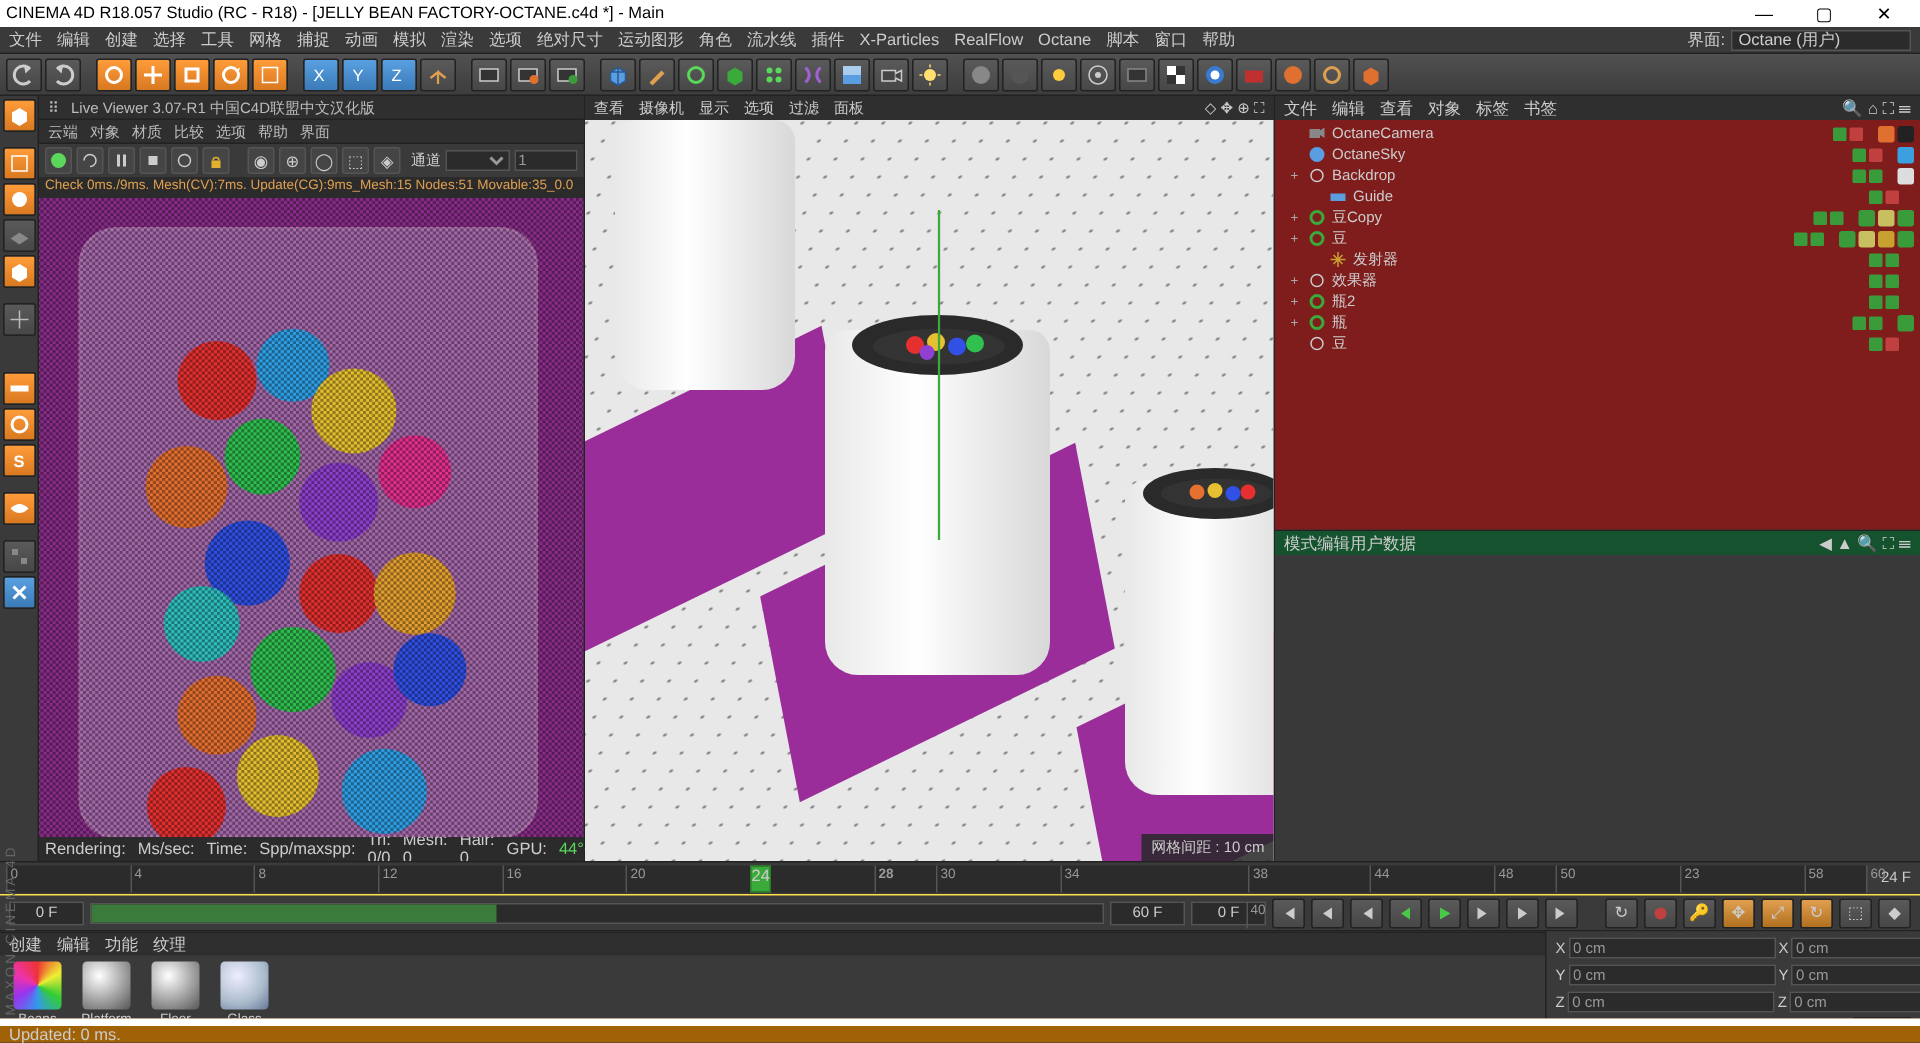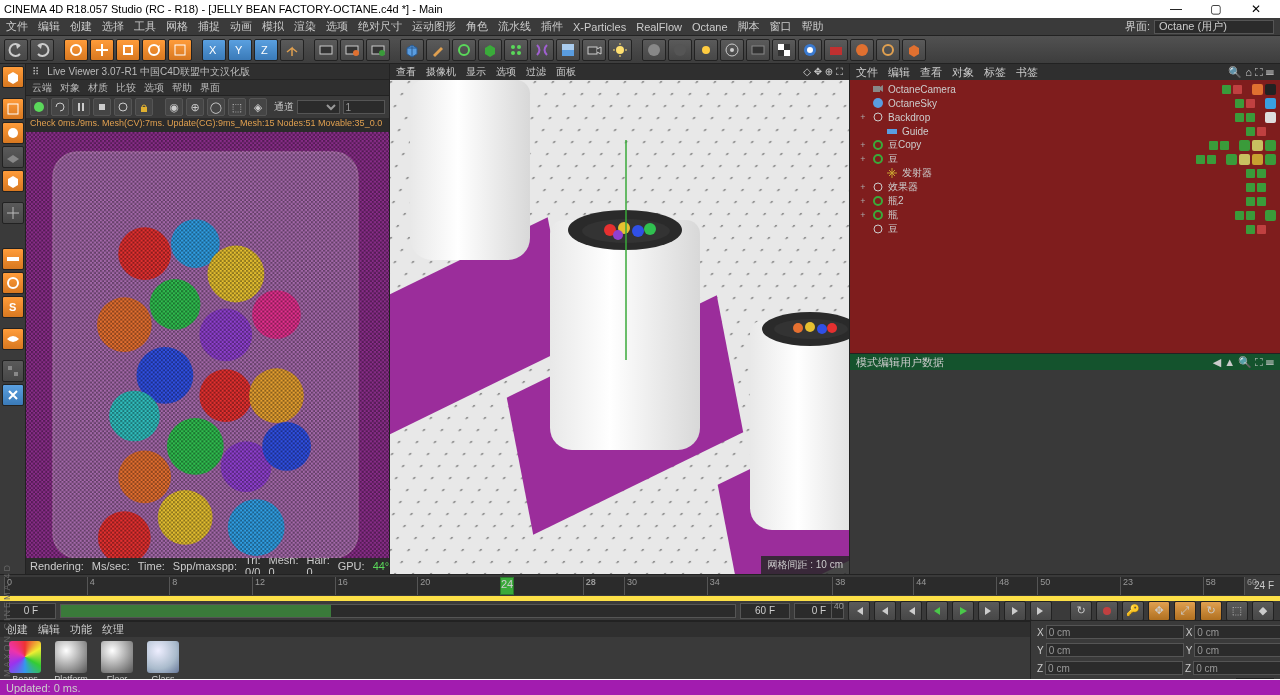--- a/index.html
+++ b/index.html
@@ -50,38 +50,38 @@
 .dot{width:9px;height:9px;border-radius:1px;}
 .dot.g{background:#3a9b3a;} .dot.r{background:#c04040;} .dot.tag{width:11px;height:11px;border-radius:2px;}
 .attr-panel{flex:1; display:flex; flex-direction:column;}
 .attr-header{height:16px; background:#14532d; display:flex; gap:0; align-items:center; padding:0 6px;}
 .attr-body{flex:1; background:#393939;}
 .timeline{height:22px; background:#3a3a3a; border-top:1px solid #222; display:flex; align-items:center; position:relative;}
 .timeline-ruler{flex:1; height:18px; background:#2b2b2b; position:relative; margin:0 4px;}
 .tick{position:absolute; top:0; height:100%; border-left:1px solid #555; font-size:9px; color:#999; padding-left:2px;}
 .playhead{position:absolute; top:0; height:100%; width:14px; background:#3aaa3a; border:1px solid #2a7a2a;}
 .frame-badge{font-size:10px; color:#ccc; padding:0 6px;}
-.playback{height:24px; background:#3a3a3a; display:flex; align-items:center; gap:4px; padding:0 6px; border-top:5px solid #fde047;}
+.playback{height:24px; background:#3a3a3a; display:flex; align-items:center; gap:4px; padding:0 6px; border-top:1px solid #fde047;}
 .pb-input{width:50px; height:16px; background:#2b2b2b; border:1px solid #555; color:#ccc; text-align:center; font-size:10px;}
 .pb-slider{flex:1; height:14px; background:#2b2b2b; border:1px solid #555; position:relative;}
 .pb-btn{width:22px;height:20px; background:linear-gradient(#5a5a5a,#474747); border:1px solid #222; border-radius:2px; display:flex;align-items:center;justify-content:center;}
 .pb-btn.play svg polygon{fill:#4ac84a;}
 .materials{height:58px; background:#3a3a3a; border-top:1px solid #222; display:flex; flex-direction:column;}
 .mat-header{height:16px; background:#2f2f2f; display:flex; gap:10px; padding:0 6px; align-items:center;}
 .mat-body{flex:1; display:flex; gap:4px; padding:4px;}
 .mat-item{width:42px; display:flex; flex-direction:column; align-items:center;}
 .mat-ball{width:32px;height:32px; border-radius:3px; background:radial-gradient(circle at 35% 30%, #fff, #999 60%, #555);}
 .mat-ball.beans{background:conic-gradient(#e33,#ee3,#3c3,#39e,#93e,#e3a,#e33);}
 .mat-ball.glass{background:radial-gradient(circle at 35% 30%, #eef, #abc 60%, #679);}
 .mat-label{font-size:9px; color:#ccc; margin-top:1px;}
 .coord-row{display:flex; height:18px; align-items:center; gap:2px; padding:0 4px;}
 .coord-row label{width:12px; font-size:10px;}
 .coord-in{flex:1; height:14px; background:#2b2b2b; border:1px solid #555; color:#999; font-size:10px; padding:0 2px;}
 .coord-btn{height:16px; background:linear-gradient(#5a5a5a,#474747); border:1px solid #222; padding:0 8px; font-size:10px;}
-.statusbar{position:absolute; bottom:0; left:0; right:0; height:16px; background:#a21caf; border-top:1px solid #ffffff; display:flex; align-items:center; padding:0 6px; font-size:10px; color:#aaa;}
+.statusbar{position:absolute; bottom:0; left:0; right:0; height:16px; background:#a16207; border-top:5px solid #ffffff; display:flex; align-items:center; padding:0 6px; font-size:10px; color:#aaa;}
 .maxon{position:absolute; left:2px; bottom:18px; writing-mode:vertical-rl; transform:rotate(180deg); font-size:9px; color:#666; letter-spacing:2px;}
 
 
 .purple-sq{position:absolute; background:#9b2d9b; transform:skewY(-26deg) skewX(10deg);}
 .jar{position:absolute; background:linear-gradient(90deg,#e8e8e8,#fff 40%,#d8d8d8); border-radius:14px 14px 22px 22px;}
 .jar-top{position:absolute; background:#2a2a2a; border-radius:50%;}
 </style>
 </head>
 <body>
 

